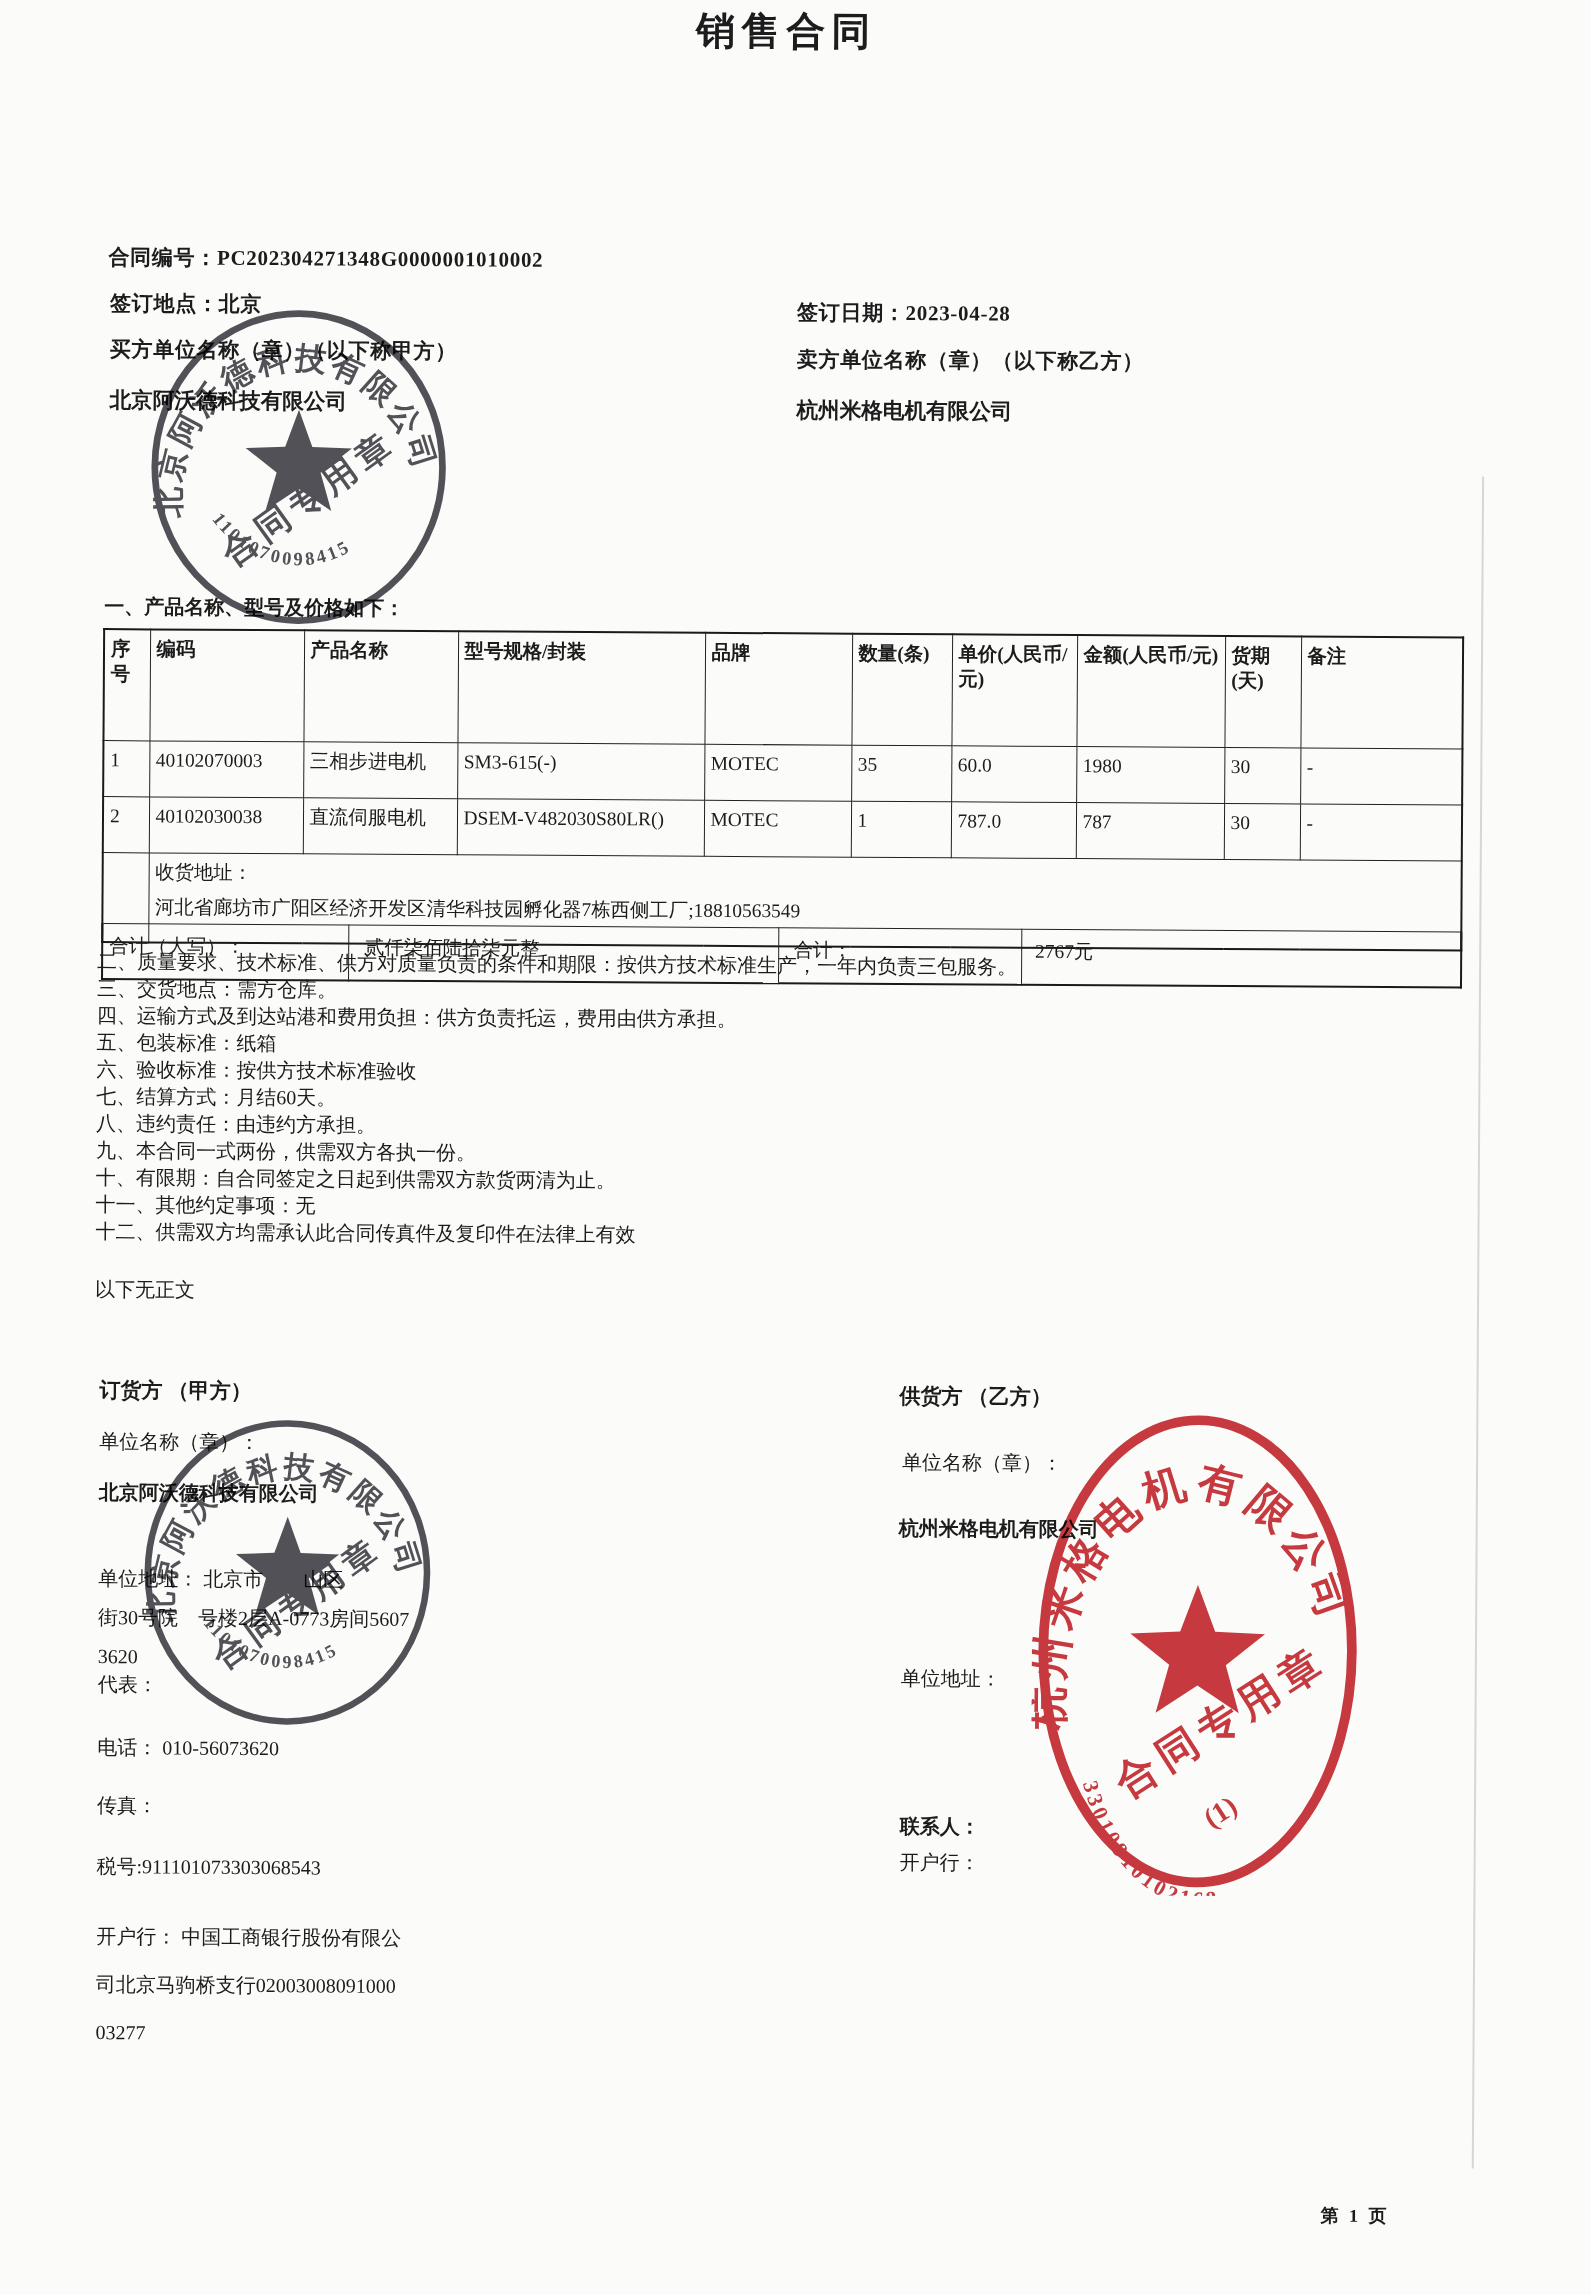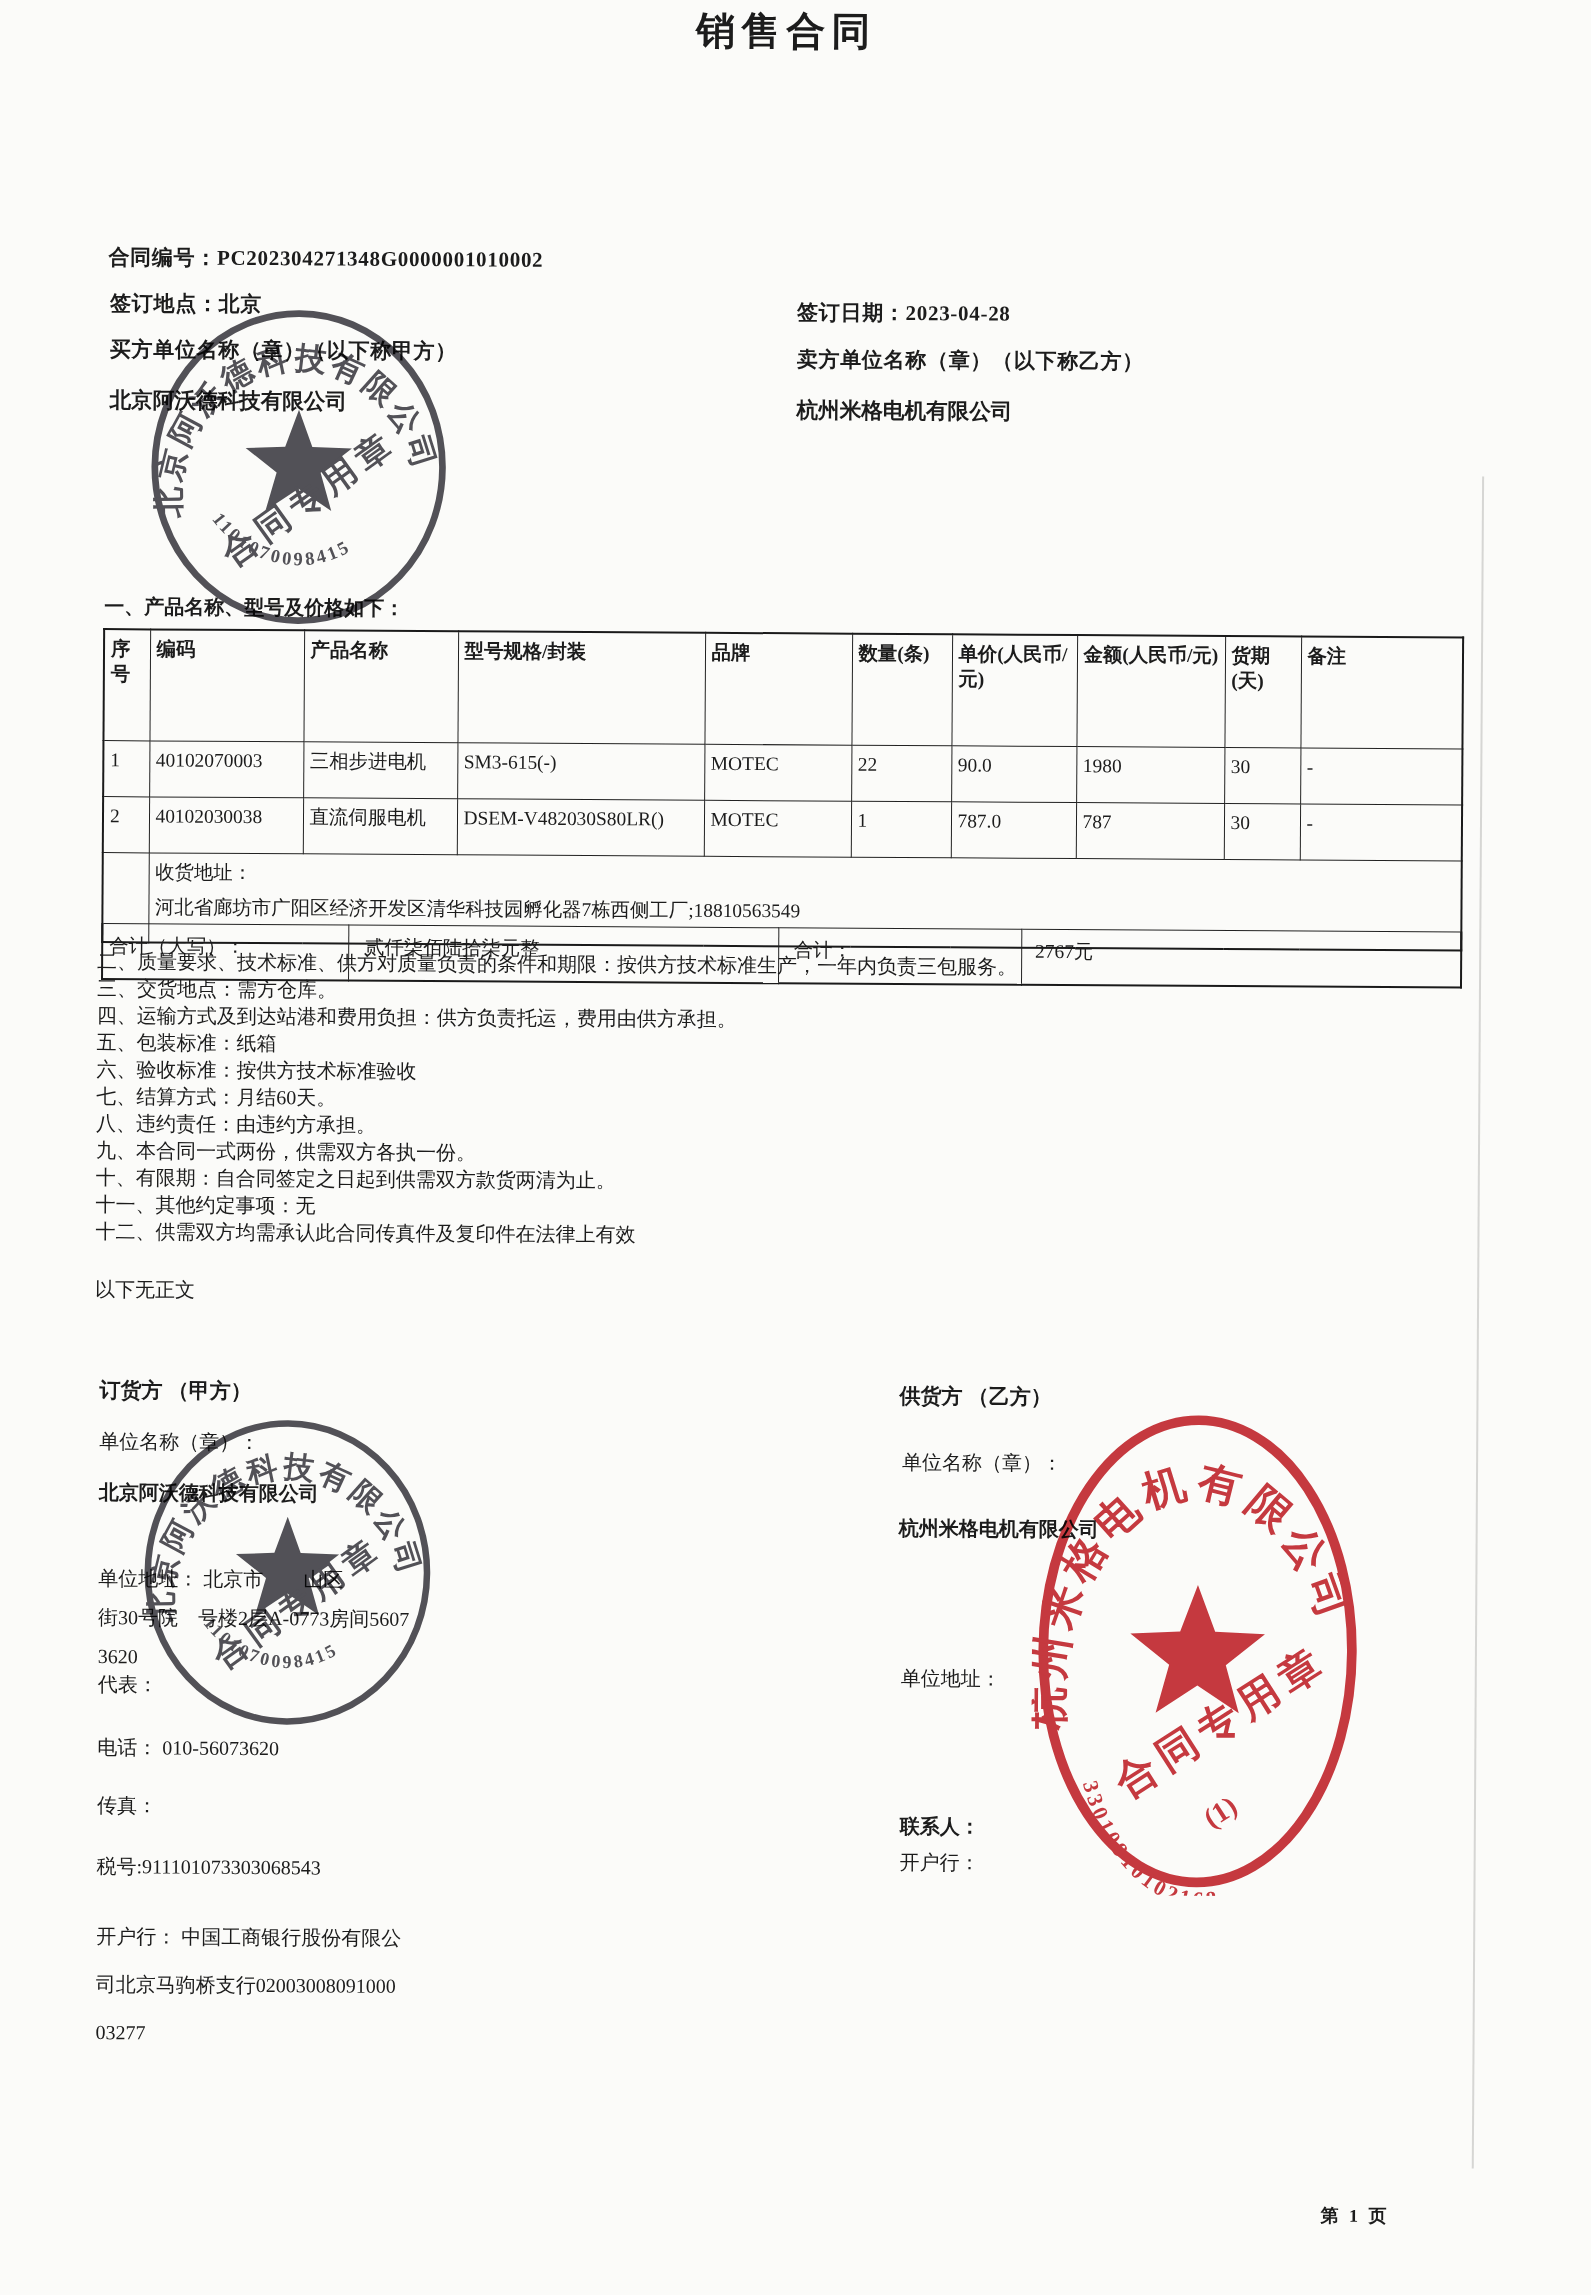--- a/index.html
+++ b/index.html
@@ -91,22 +91,22 @@
       <th>金额(人民币/元)</th>
       <th>货期 (天)</th>
       <th>备注</th>
     </tr>
     <tr class="drow">
       <td>1</td>
       <td>40102070003</td>
       <td>三相步进电机</td>
       <td>SM3-615(-)</td>
       <td>MOTEC</td>
-      <td>22</td>
-      <td>90.0</td>
+      <td>35</td>
+      <td>60.0</td>
       <td>1980</td>
       <td>30</td>
       <td>-</td>
     </tr>
     <tr class="drow">
       <td>2</td>
       <td>40102030038</td>
       <td>直流伺服电机</td>
       <td>DSEM-V482030S80LR()</td>
       <td>MOTEC</td>

